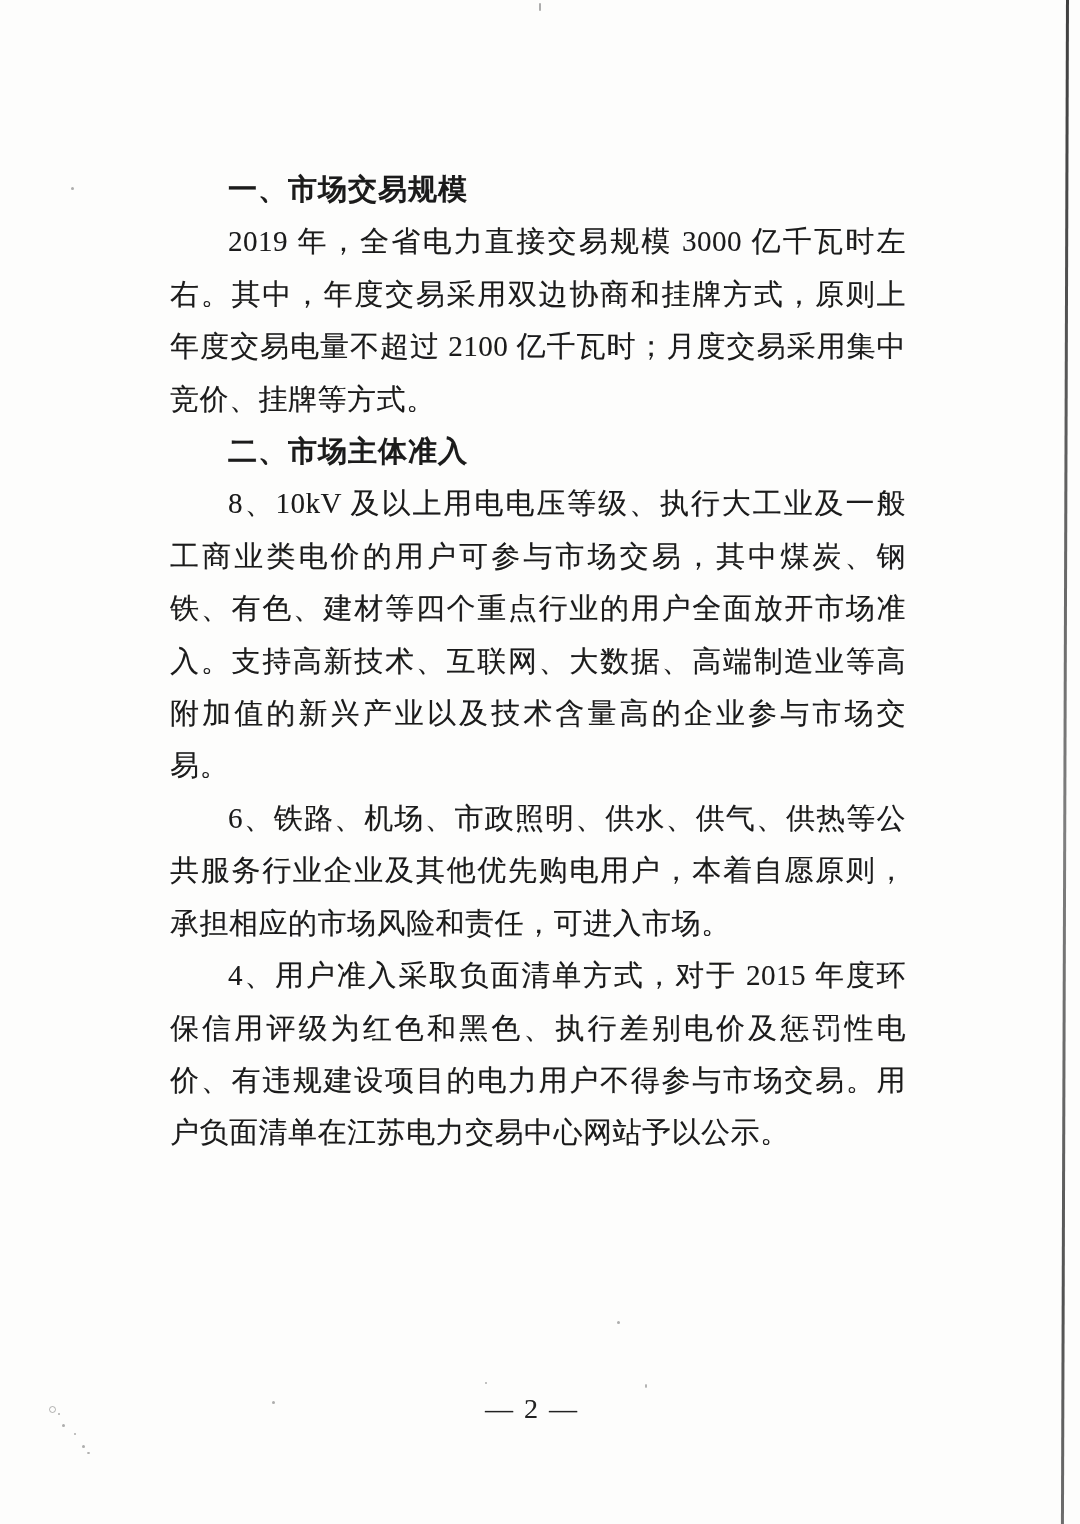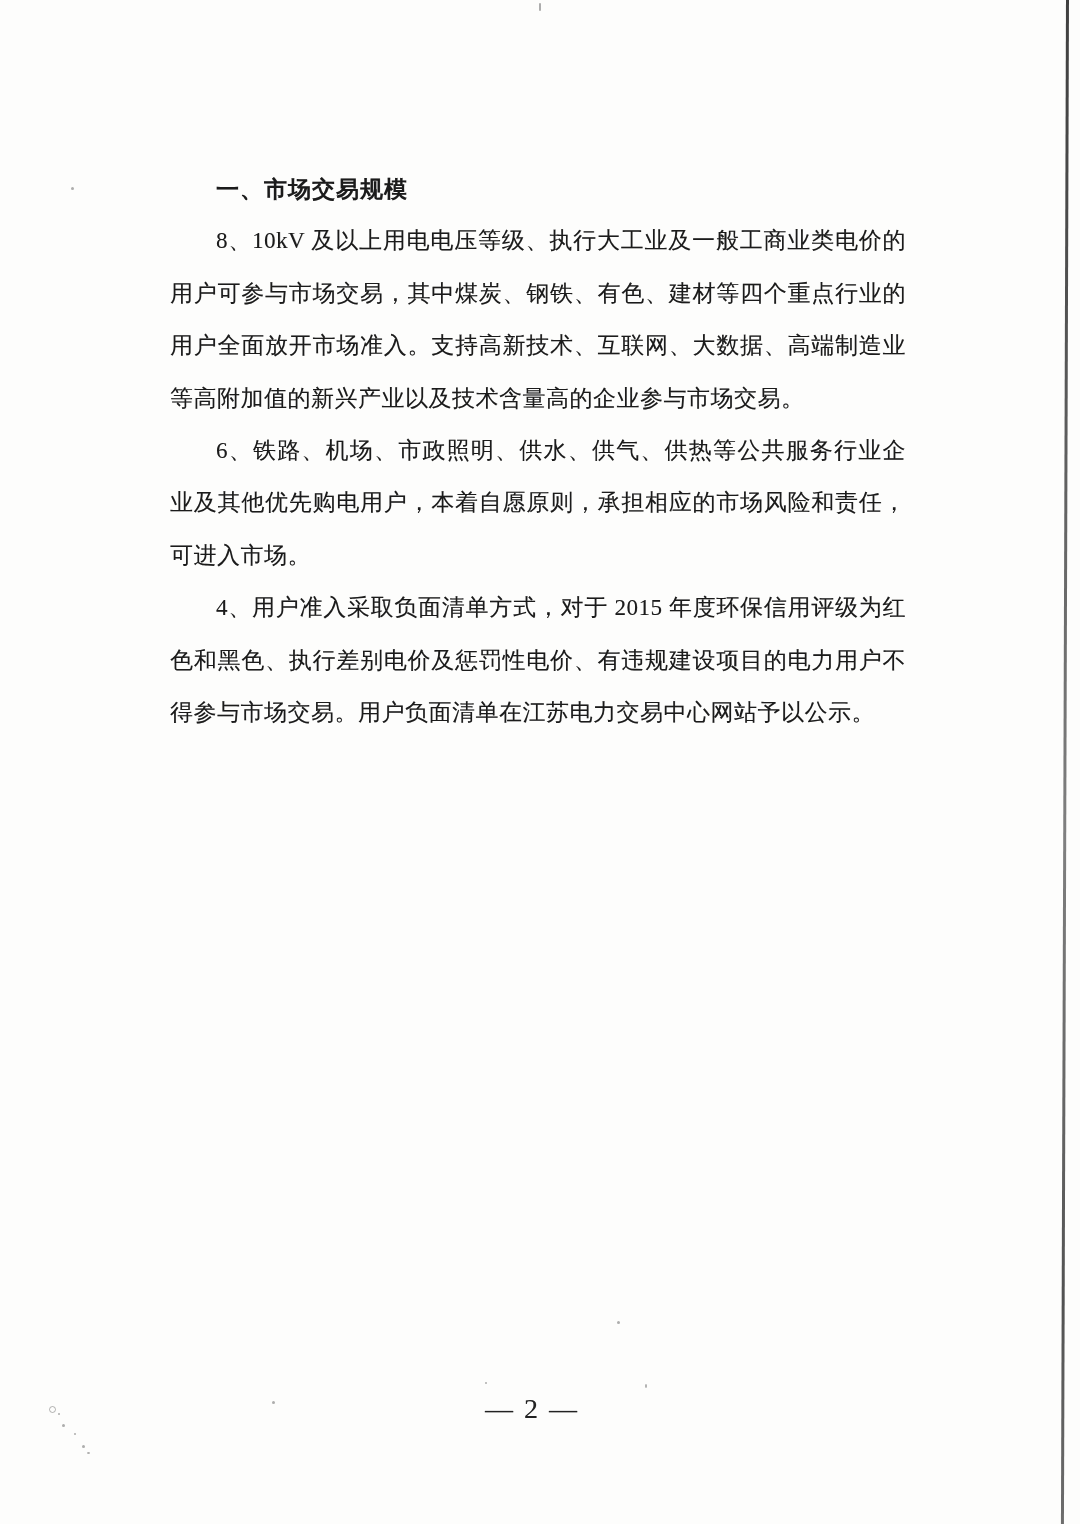--- a/index.html
+++ b/index.html
@@ -24,21 +24,21 @@
     width: 736px;
     font-size: 29px;
     line-height: 52.4px;
     text-align: justify;
     letter-spacing: 0.5px;
     text-shadow: 0.3px 0.3px 0 rgba(20,20,20,0.35);
   }
   .content p, .content h2, .content h3 {
     margin: 0;
     padding: 0;
-    font-size: 23px;
+    font-size: 29px;
     line-height: 52.4px;
   }
   .content p {
     text-indent: 2em;
   }
   h2.sec-heading {
     font-family: "Liberation Sans", "DejaVu Sans", sans-serif;
     font-weight: 700;
     text-indent: 2em;
     letter-spacing: 1px;
@@ -88,21 +88,23 @@
   }
 </style>
 </head>
 <body>
 
 <div class="page">
 
   <div class="content">
     <h2 class="sec-heading">一、市场交易规模</h2>
 
+    <p>2019 年，全省电力直接交易规模 3000 亿千瓦时左右。其中，年度交易采用双边协商和挂牌方式，原则上年度交易电量不超过 2100 亿千瓦时；月度交易采用集中竞价、挂牌等方式。</p>
 
+    <h2 class="sec-heading">二、市场主体准入</h2>
 
 
     <p>8、10kV 及以上用电电压等级、执行大工业及一般工商业类电价的用户可参与市场交易，其中煤炭、钢铁、有色、建材等四个重点行业的用户全面放开市场准入。支持高新技术、互联网、大数据、高端制造业等高附加值的新兴产业以及技术含量高的企业参与市场交易。</p>
 
 
     <p>6、铁路、机场、市政照明、供水、供气、供热等公共服务行业企业及其他优先购电用户，本着自愿原则，承担相应的市场风险和责任，可进入市场。</p>
 
     <p>4、用户准入采取负面清单方式，对于 2015 年度环保信用评级为红色和黑色、执行差别电价及惩罚性电价、有违规建设项目的电力用户不得参与市场交易。用户负面清单在江苏电力交易中心网站予以公示。</p>
   </div>
 

